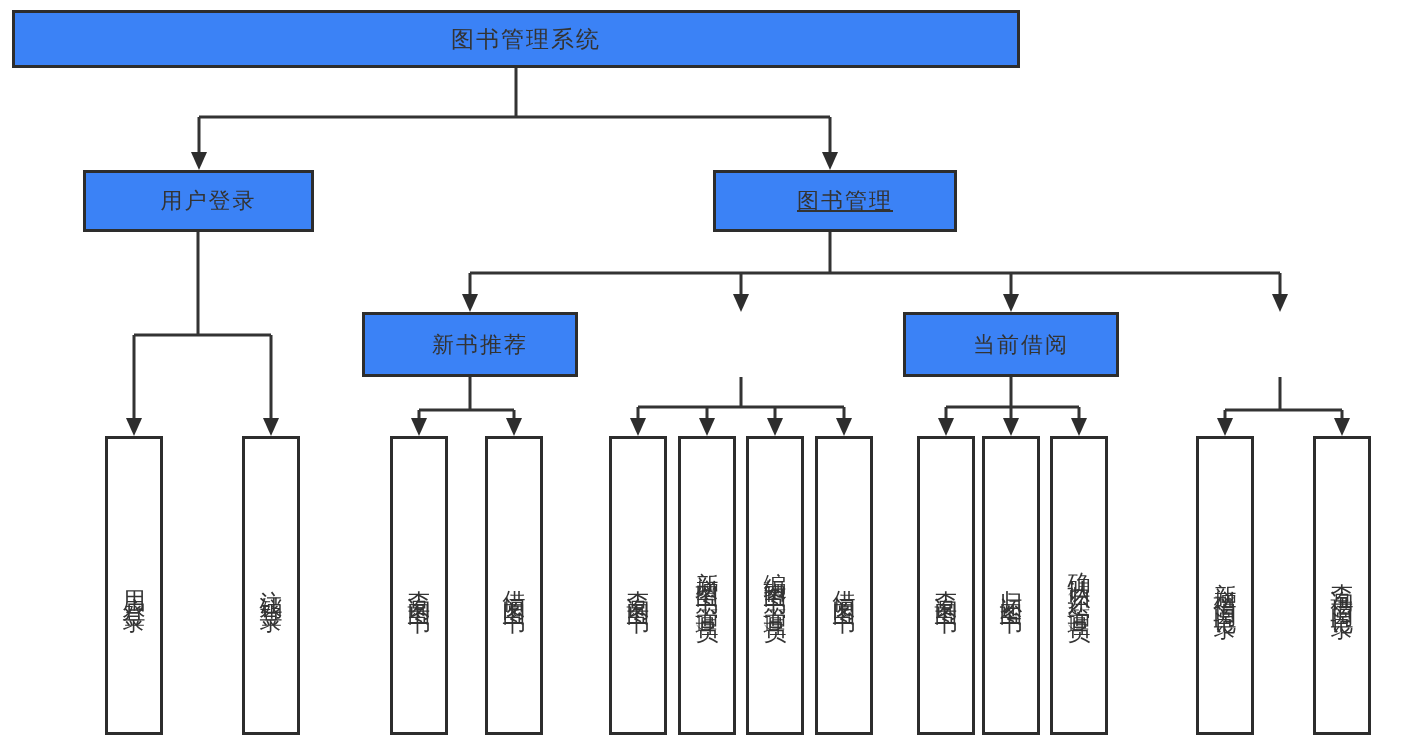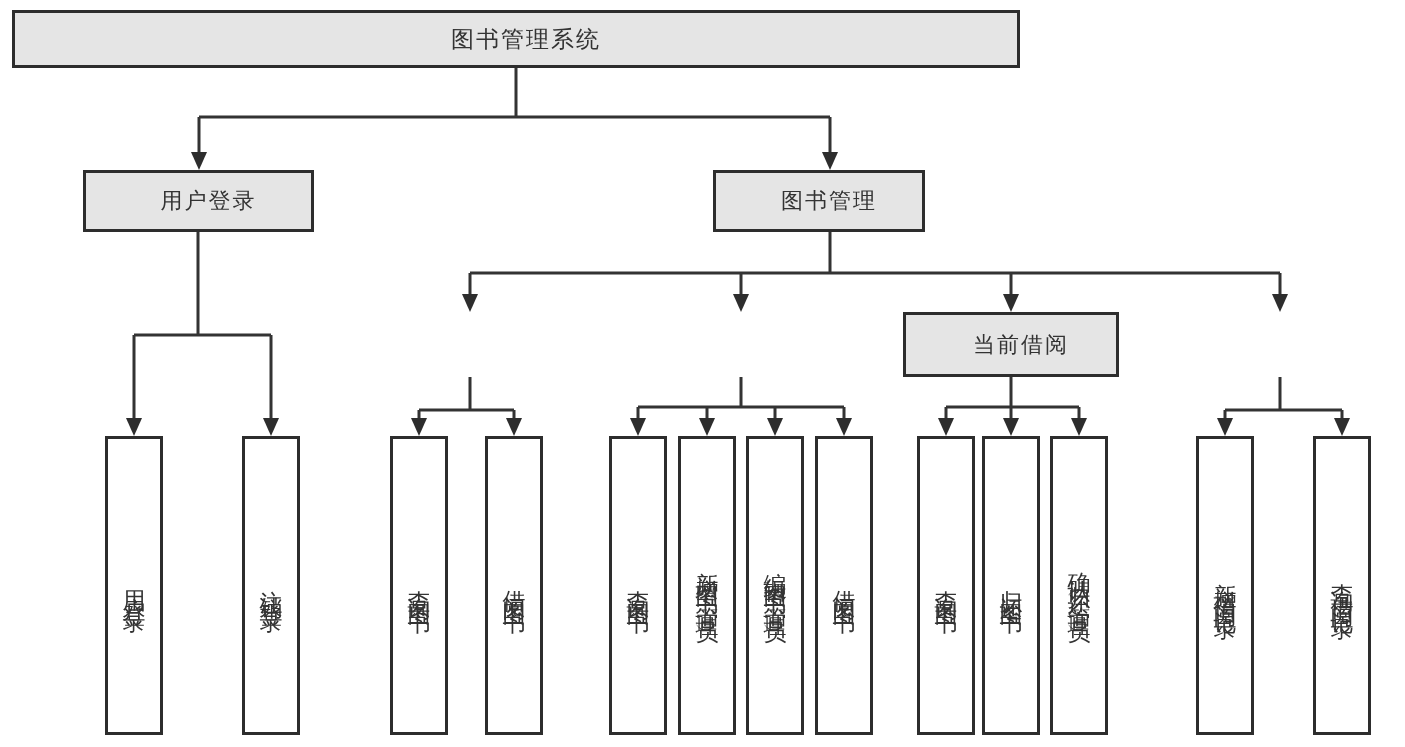--- a/index.html
+++ b/index.html
@@ -8,30 +8,30 @@
     width:1405px;height:747px;
     background:#ffffff;
     font-family:"Liberation Sans","DejaVu Sans",sans-serif;
     color:#333333;
     overflow:hidden;
   }
   .lines{position:absolute;left:0;top:0;width:1405px;height:747px;}
   .box{
     position:absolute;
     box-sizing:border-box;
-    background:#e5e5e5;
+    background:#3b82f6;
     border:3px solid #2d2d2d;
     display:flex;align-items:center;justify-content:center;
     font-size:22px;letter-spacing:2px;
     color:#333333;
     padding-left:20px;
   }
   .box.root{left:12px;top:10px;width:1008px;height:58px;font-size:23px;}
   .box.l2a{left:83px;top:170px;width:231px;height:62px;}
-  .box.l2b{left:713px;top:170px;width:212px;height:62px;}
+  .box.l2b{left:713px;top:170px;width:244px;height:62px;text-decoration:underline;}
   .box.l3{top:312px;width:216px;height:65px;}
   .leaf{
     position:absolute;
     box-sizing:border-box;
     top:436px;width:58px;height:299px;
     background:#ffffff;border:3px solid #2d2d2d;
     display:flex;align-items:center;justify-content:center;
   }
   .leaf span{
     writing-mode:vertical-rl;
@@ -95,20 +95,21 @@
       <polygon points="1225,436 1217,418 1233,418"></polygon>
       <polygon points="1342,436 1334,418 1350,418"></polygon>
     </g>
   </svg>
 
   <div class="box root">图书管理系统</div>
 
   <div class="box l2a">用户登录</div>
   <div class="box l2b">图书管理</div>
 
+  <div class="box l3" style="left:362px">新书推荐</div>
   <div class="box l3" style="left:903px">当前借阅</div>
 
   <div class="leaf" style="left:105px">
     <span>用户登录</span>
   </div>
   <div class="leaf" style="left:242px">
     <span>注销登录</span>
   </div>
 
   <div class="leaf" style="left:390px">

